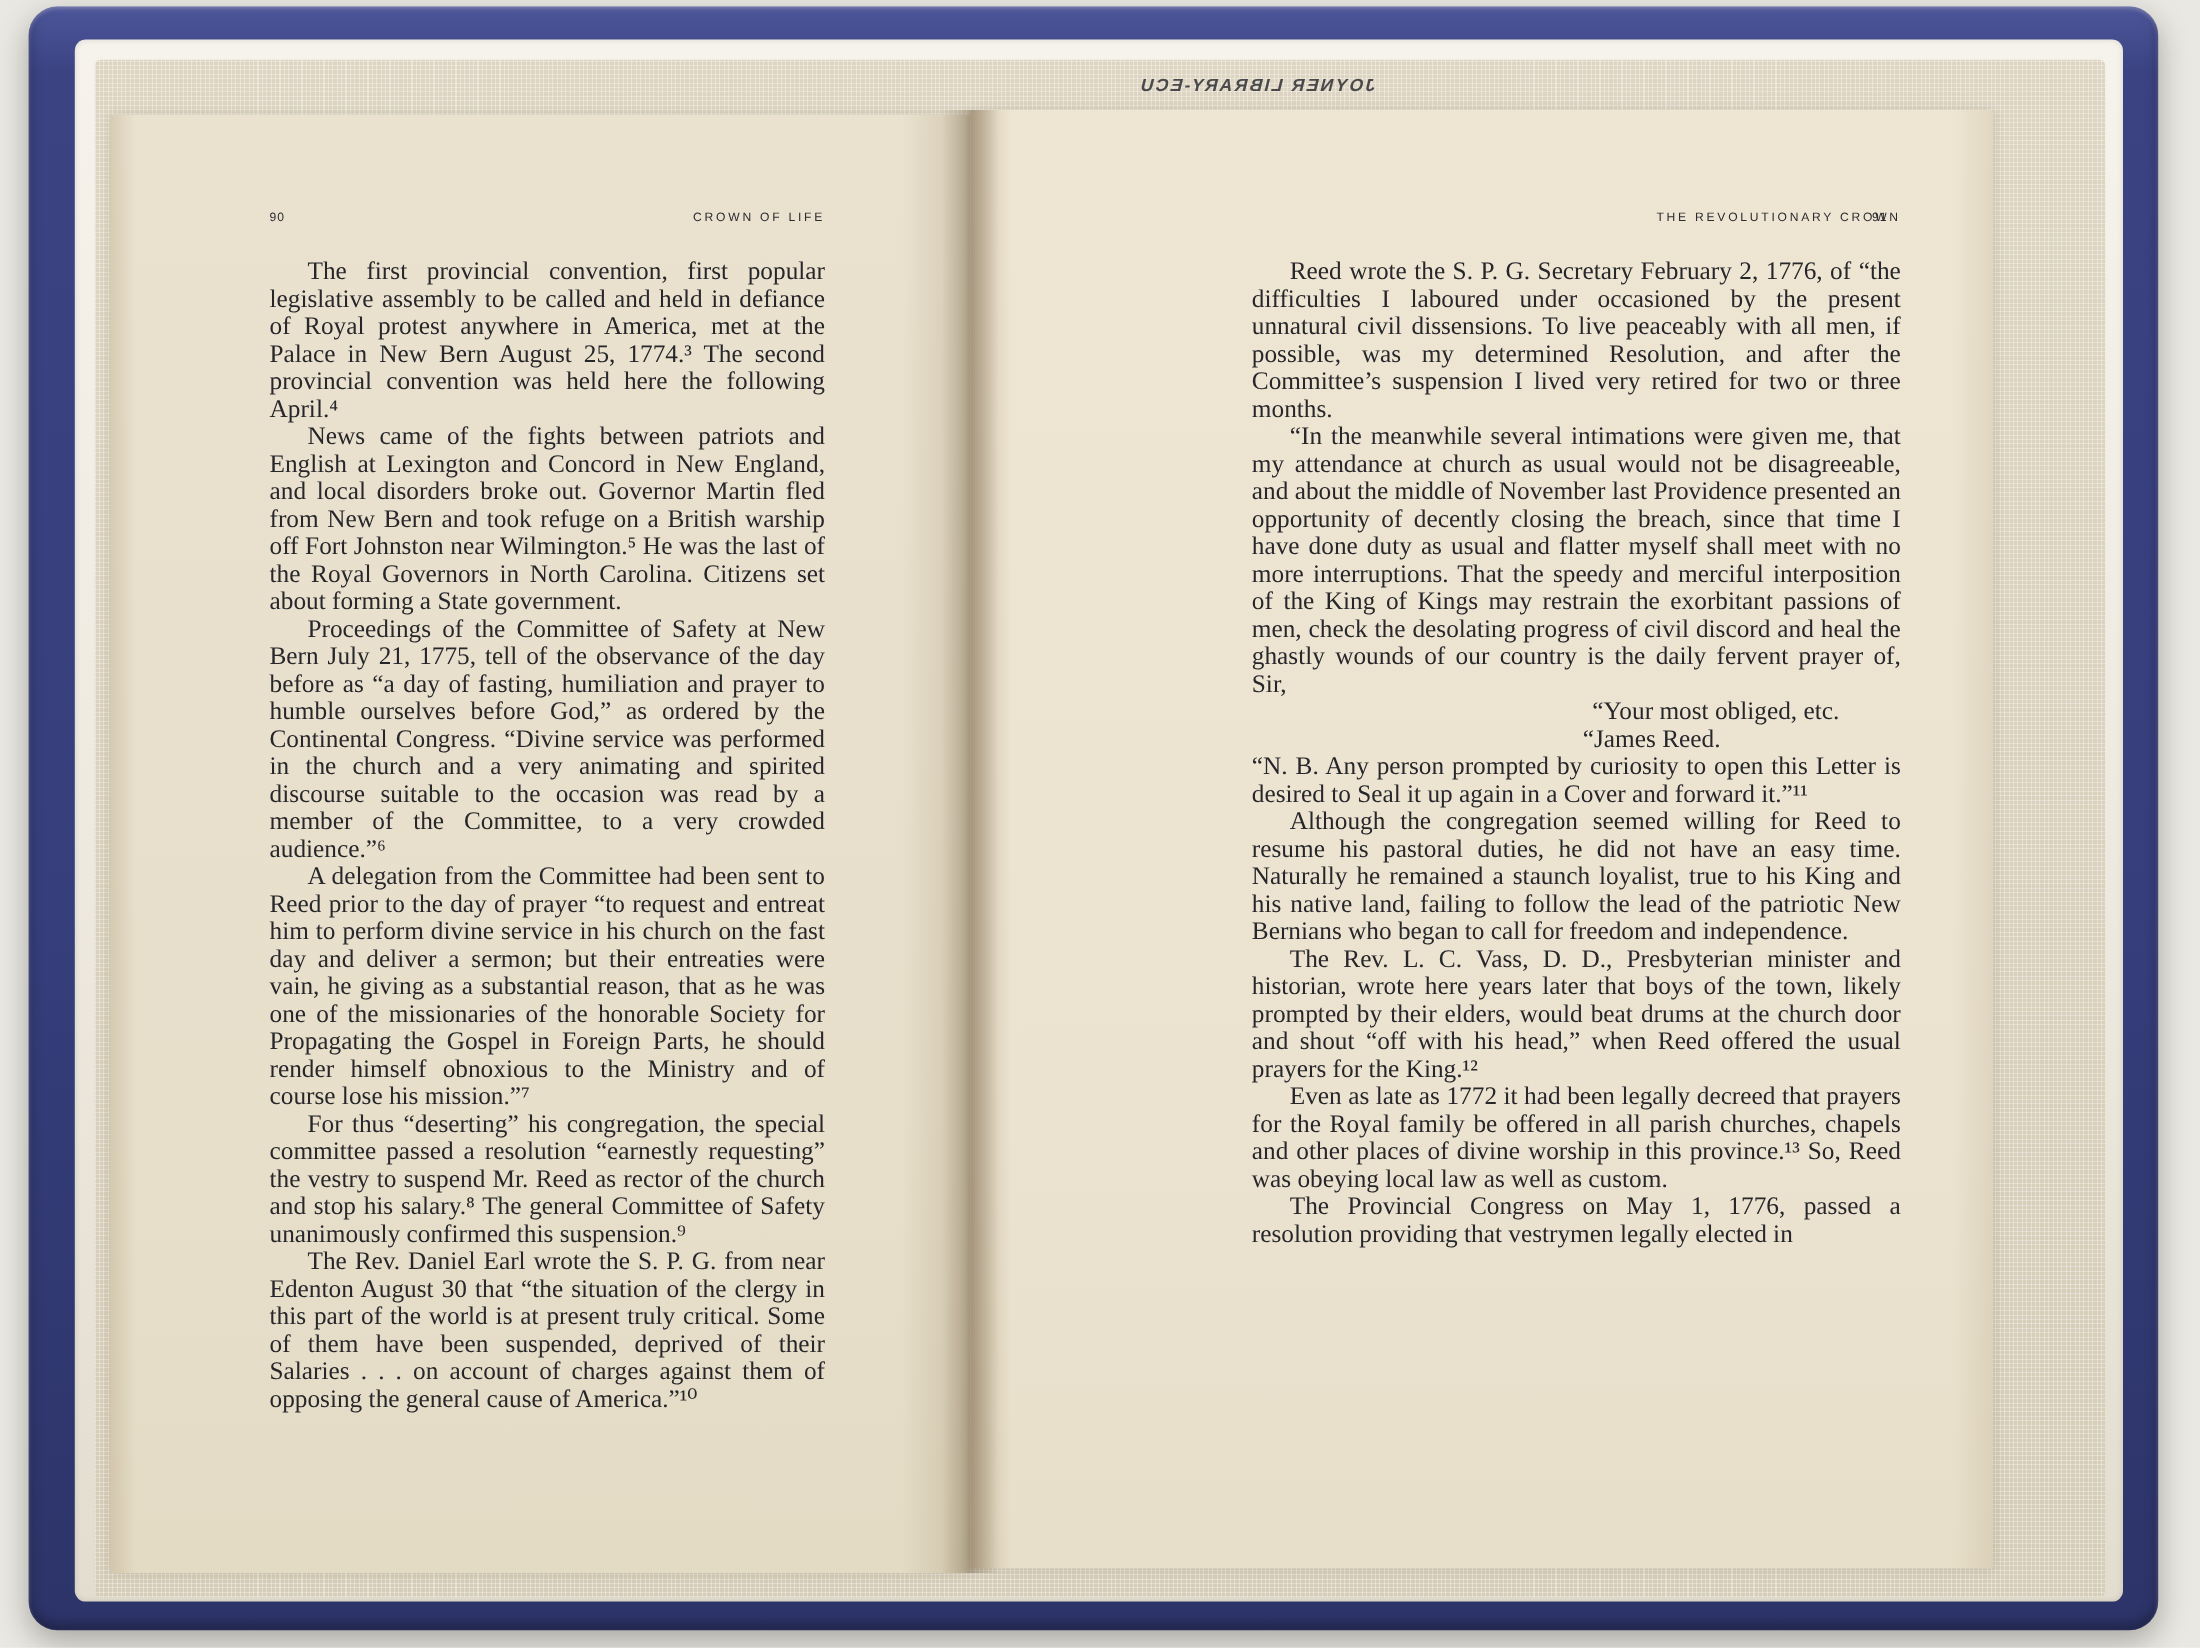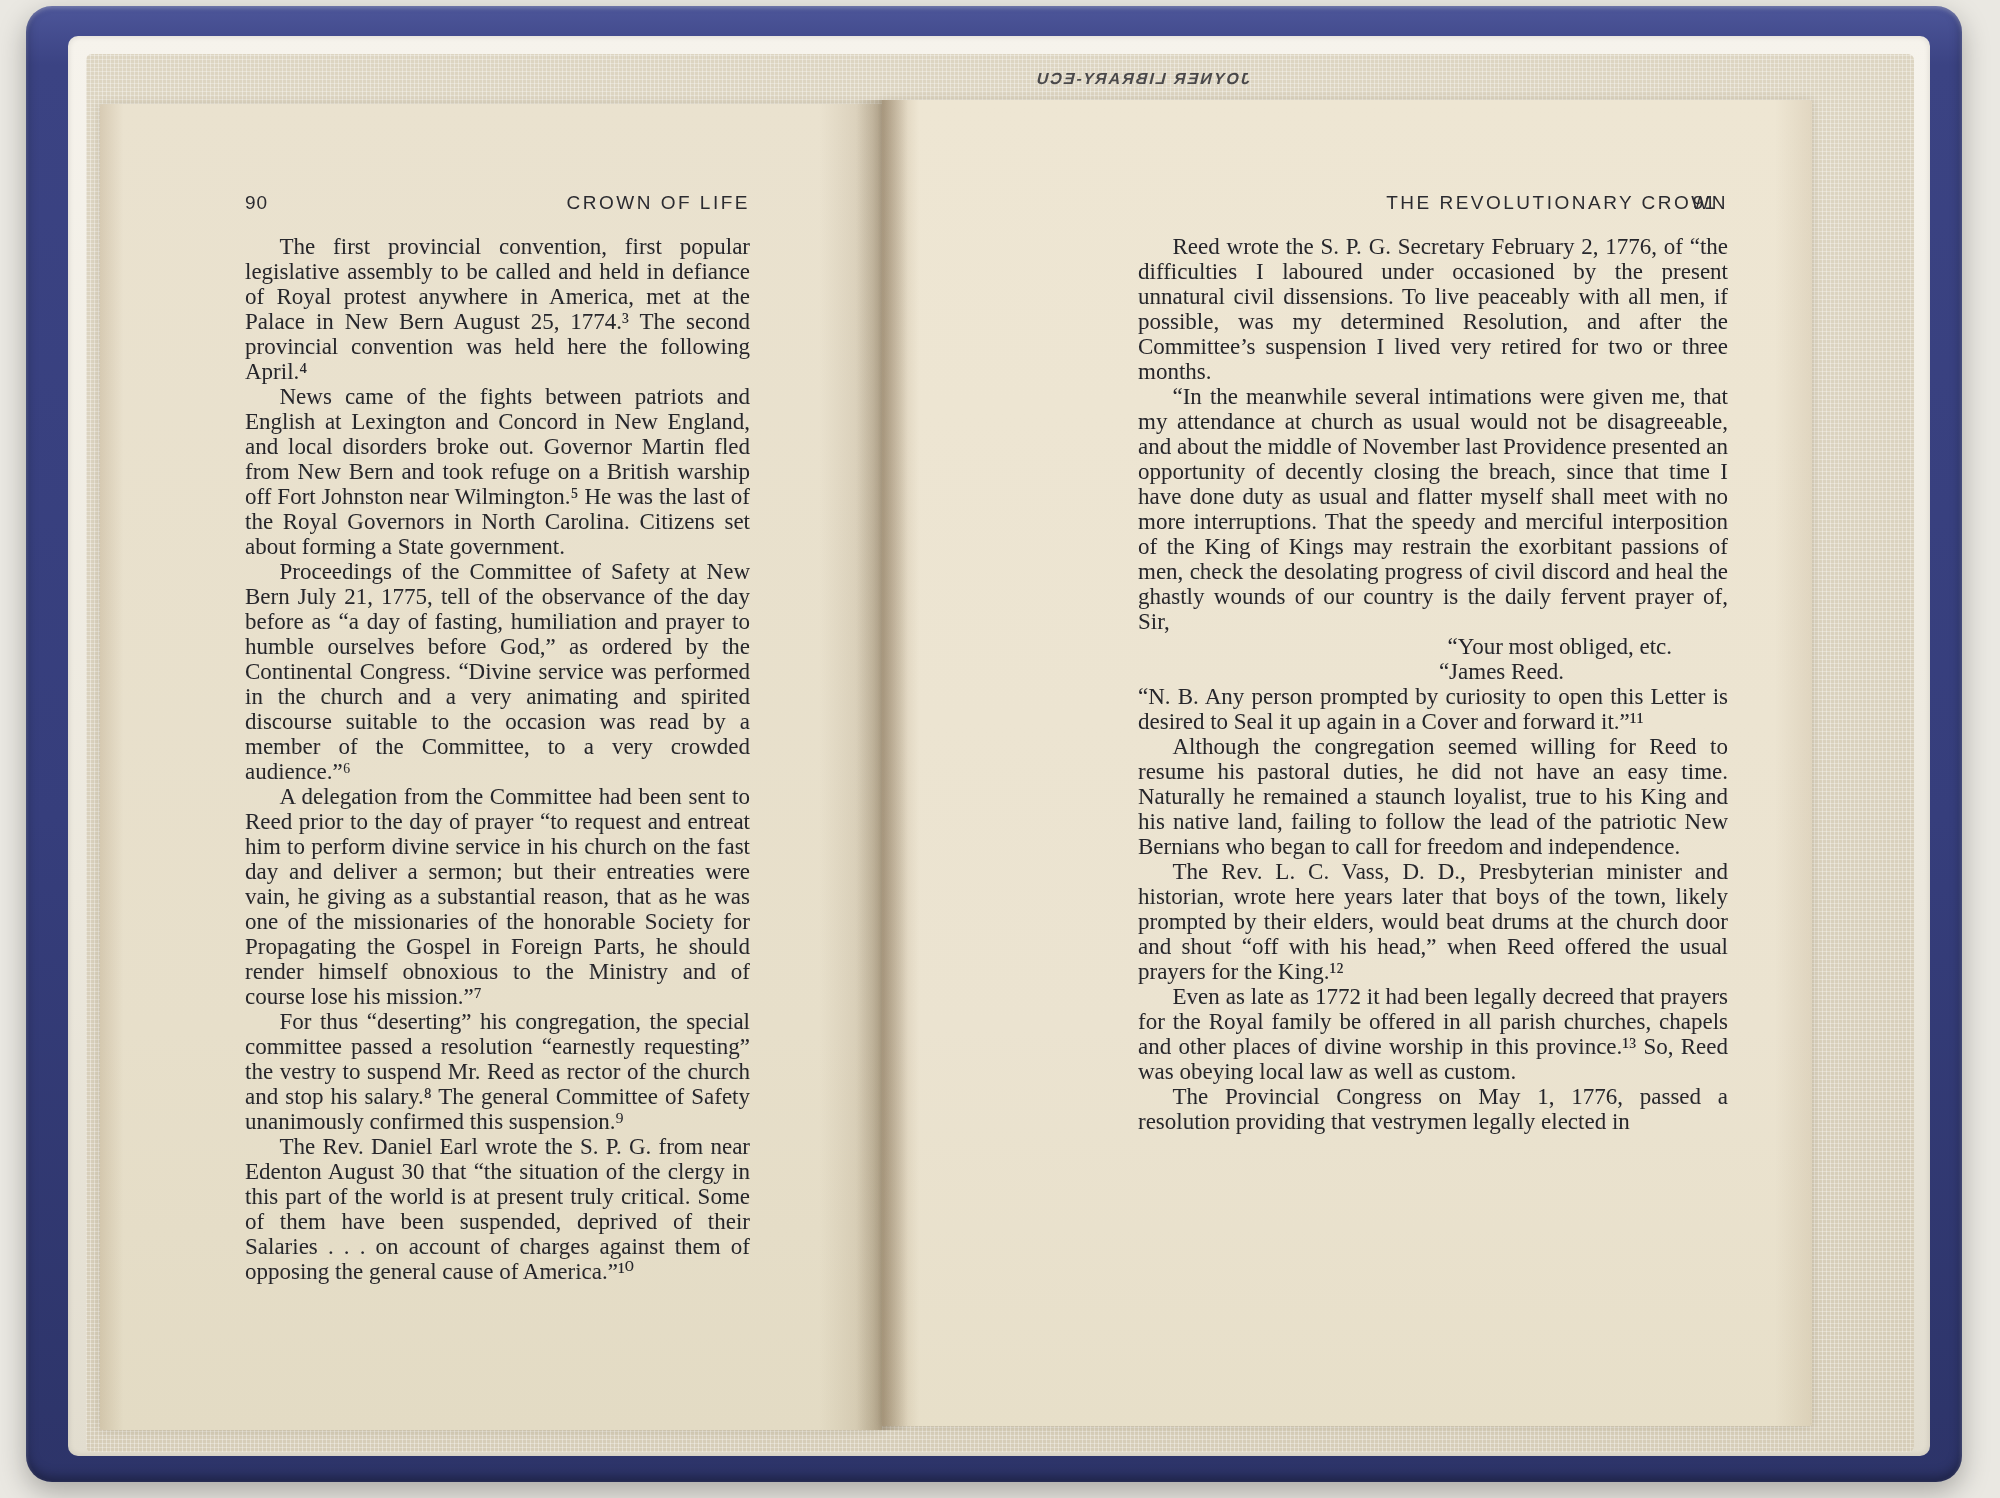--- a/index.html
+++ b/index.html
@@ -60,21 +60,21 @@
     color:rgba(40,40,46,.82);
     transform:scaleX(-1) skewX(14deg);
     white-space:nowrap;
   }
   .text-block { position:absolute; color:#26262b; }
   .text-left  { left:245px;  top:192px; width:505px; }
   .text-right { left:1138px; top:192px; width:590px; }
   .running-head {
     position:relative; height:26px;
     font-family:"Liberation Sans",sans-serif;
-    font-size:19px; letter-spacing:2.5px; color:#2b2b30;
+    font-size:11px; letter-spacing:2.5px; color:#2b2b30;
   }
   .running-head .head-title { position:absolute; left:0; right:0; text-align:right; }
   .running-head .pagenum-left  { position:absolute; left:0;  top:0; letter-spacing:1px; }
   .running-head .pagenum-right { position:absolute; right:12px; top:0; letter-spacing:1px;text-align:center; }
   .body-text { margin-top:16px; font-size:23px; line-height:25px; }
   .body-text p {
     margin:0; text-indent:1.5em;
     text-align:justify; text-justify:inter-word;
   }
   .body-text p.flush { text-indent:0; }

